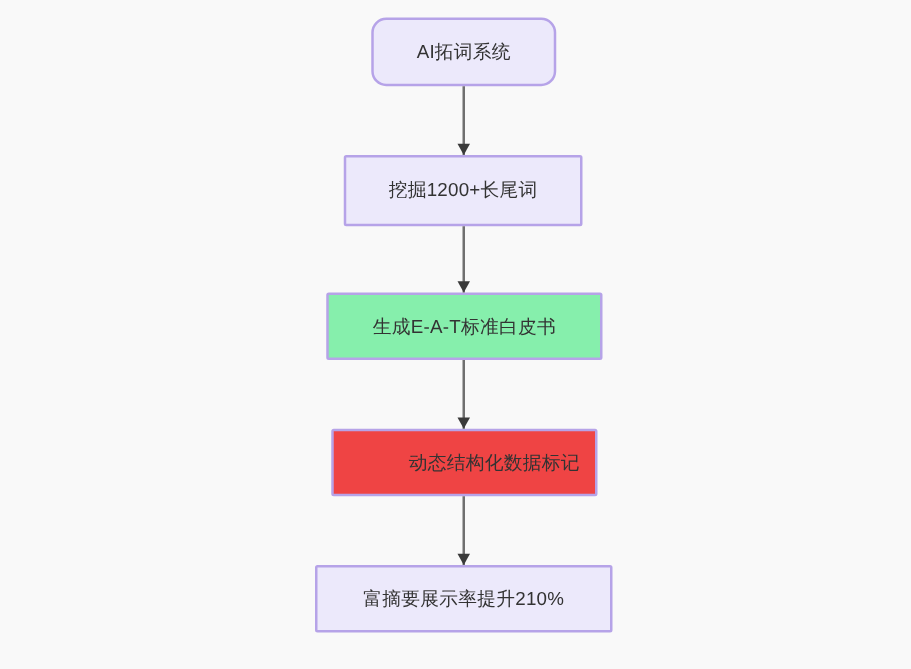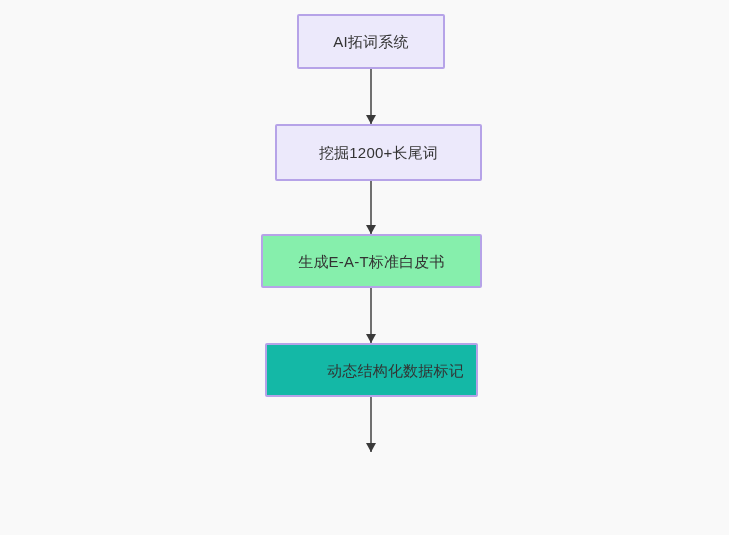--- a/index.html
+++ b/index.html
@@ -71,25 +71,28 @@
       <div class="edge-arrow" style="top: 44px; border-top-color: rgb(58, 58, 58);"></div>
     </div>
     <div class="edge" style="left: 370px; top: 288px; width: 2px; height: 55px;">
       <div class="edge-line" style="height: 55px; background: rgb(112, 112, 112);"></div>
       <div class="edge-arrow" style="top: 46px; border-top-color: rgb(58, 58, 58);"></div>
     </div>
     <div class="edge" style="left: 370px; top: 397px; width: 2px; height: 55px;">
       <div class="edge-line" style="height: 55px; background: rgb(112, 112, 112);"></div>
       <div class="edge-arrow" style="top: 46px; border-top-color: rgb(58, 58, 58);"></div>
     </div>
-    <div class="node" style="left: 297px; top: 14px; width: 148px; height: 55px; background: rgb(236, 233, 251); border-color: rgb(182, 163, 232); color: rgb(51, 51, 51);">
+    <div class="node" style="left: 297px; top: 14px; width: 148px; height: 55px; background: rgb(236, 233, 251); border-color: rgb(182, 163, 232); color: rgb(51, 51, 51); border-radius: 12px;">
       <span class="node-label">AI拓词系统</span>
     </div>
-    <div class="node" style="left: 275px; top: 124px; width: 207px; height: 57px; background: rgb(236, 233, 251); border-color: rgb(182, 163, 232); color: rgb(51, 51, 51);">
+    <div class="node" style="left: 275px; top: 124px; width: 191px; height: 57px; background: rgb(236, 233, 251); border-color: rgb(182, 163, 232); color: rgb(51, 51, 51);">
       <span class="node-label">挖掘1200+长尾词</span>
     </div>
     <div class="node" style="left: 261px; top: 234px; width: 221px; height: 54px; background: #86efac; border-color: rgb(182, 163, 232); color: rgb(51, 51, 51);">
       <span class="node-label">生成E-A-T标准白皮书</span>
     </div>
-    <div class="node" style="left: 265px; top: 343px; width: 213px; height: 54px; background: #14b8a6; border-color: rgb(182, 163, 232); color: rgb(51, 51, 51); padding-left: 48px;">
+    <div class="node" style="left: 265px; top: 343px; width: 213px; height: 54px; background: #ef4444; border-color: rgb(182, 163, 232); color: rgb(51, 51, 51); padding-left: 48px;">
       <span class="node-label">动态结构化数据标记</span>
+    </div>
+    <div class="node" style="left: 252px; top: 452px; width: 238px; height: 54px; background: rgb(236, 233, 251); border-color: rgb(182, 163, 232); color: rgb(51, 51, 51);">
+      <span class="node-label">富摘要展示率提升210%</span>
     </div>
   </div>
 
 </body></html>

